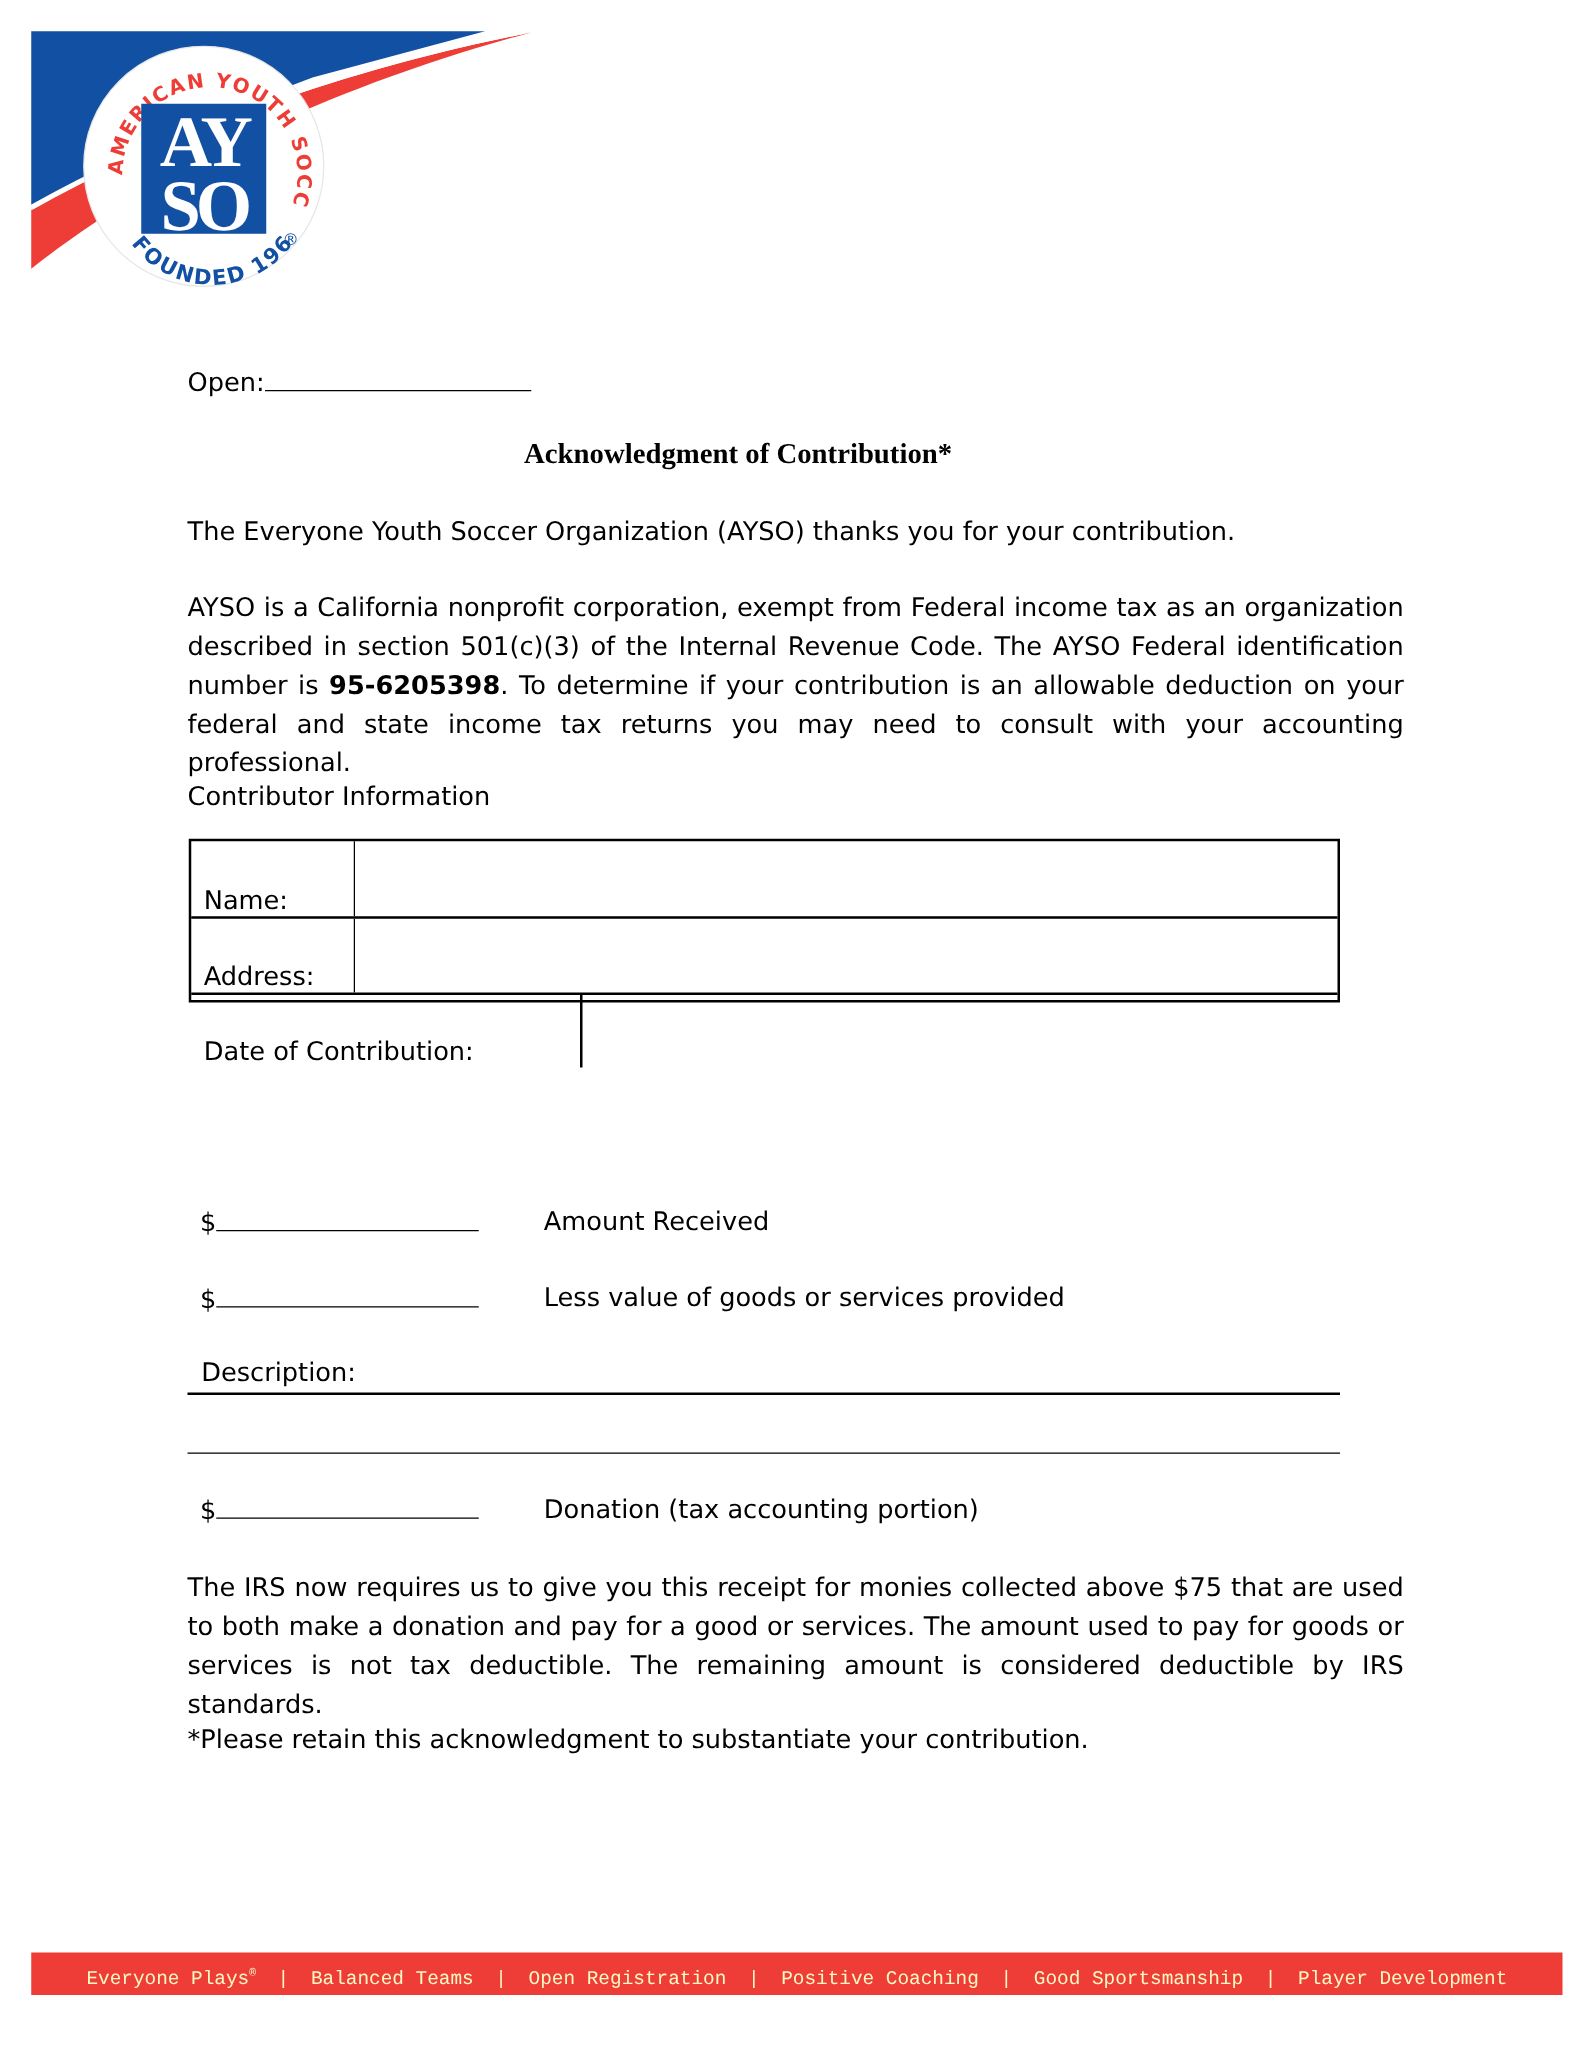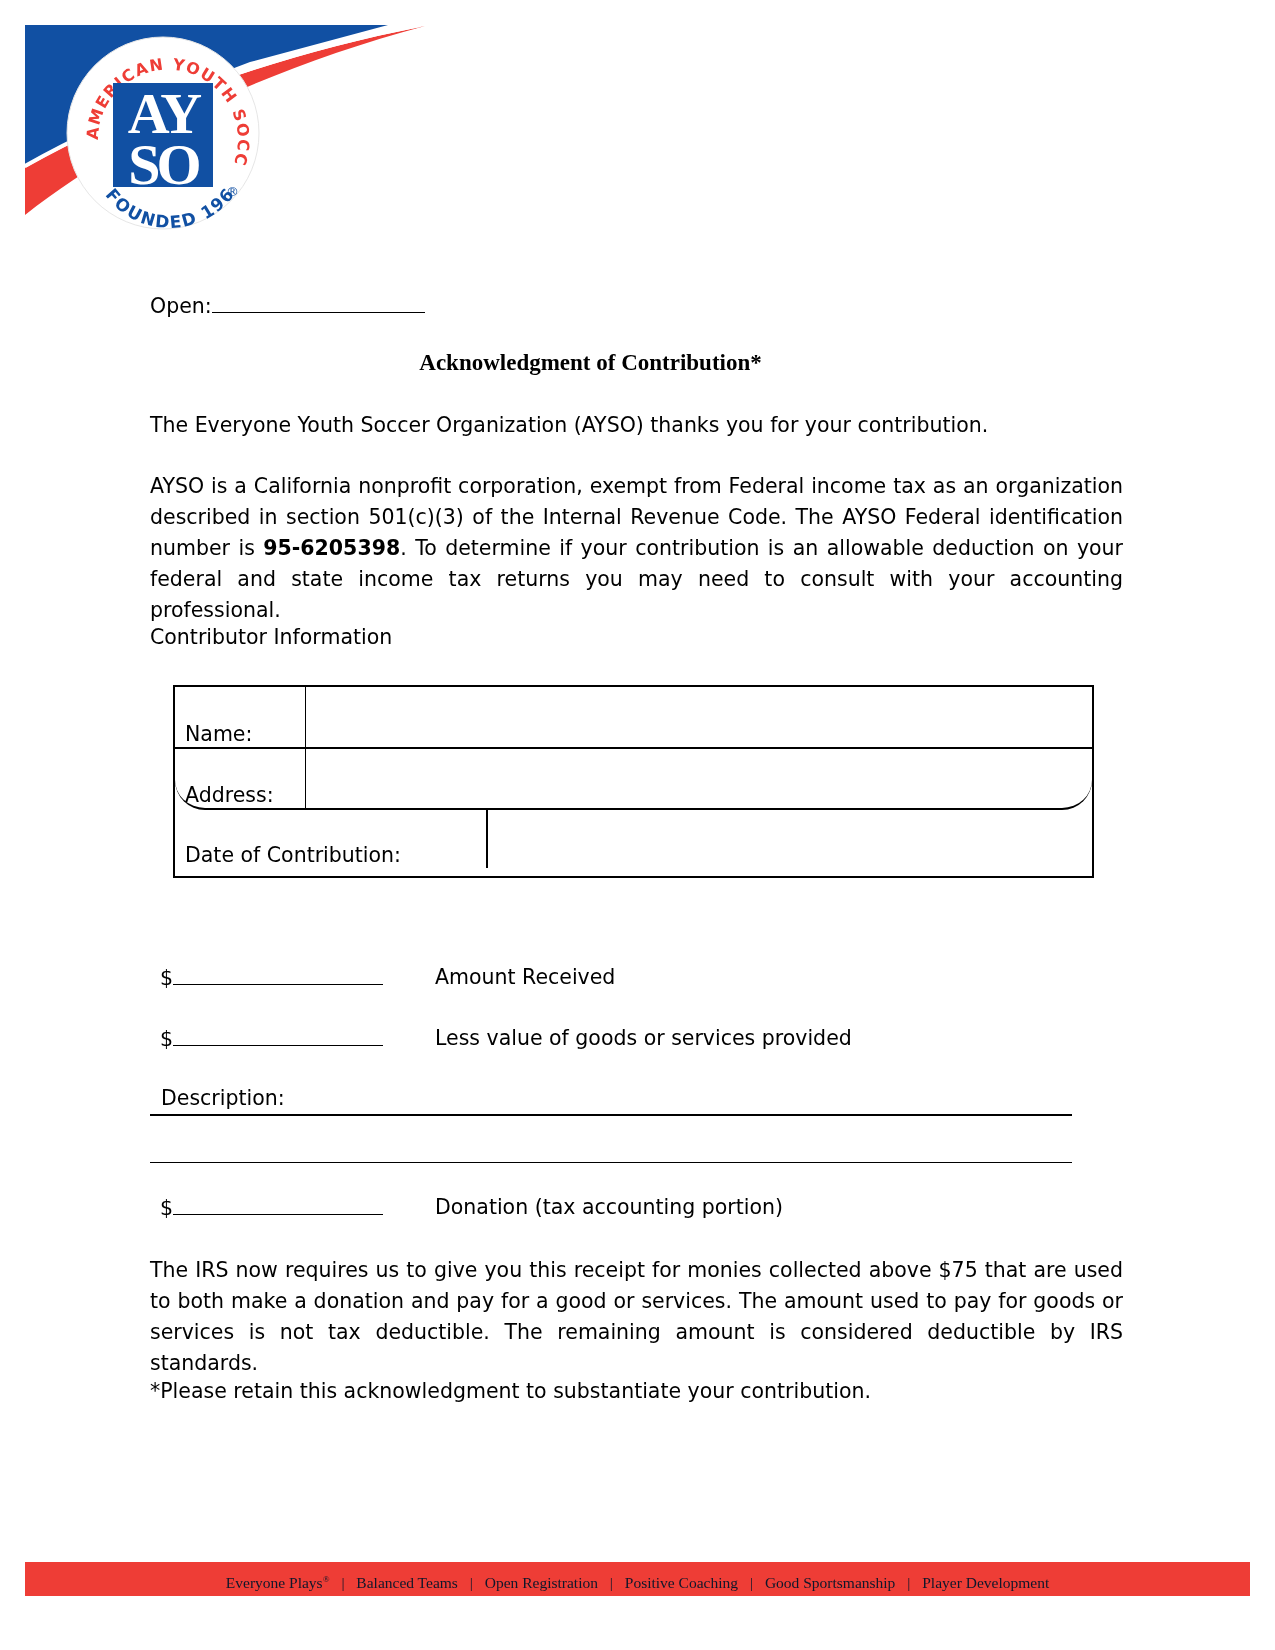--- a/index.html
+++ b/index.html
@@ -10,24 +10,24 @@
   .txt { font-size:20.5px; line-height:31px; }
   #date-line { left:150px; top:290px; }
   #date-line .blank { display:inline-block; width:213px; border-bottom:1.5px solid #000; height:22px; vertical-align:baseline; }
   #title { left:0; width:1181px; top:350px; text-align:center;
            font-family:"Liberation Serif", "DejaVu Serif", serif; font-weight:bold; font-size:23px; }
   #thanks { left:150px; top:410px; }
   #para1 { left:150px; top:471px; width:973px; text-align:justify; }
   #para1 b { font-weight:bold; }
   #contrib-label { left:150px; top:622px; }
   
-  #contrib-table { left:151px; top:685px; width:921px; height:193px; border:2.5px solid #000; box-sizing:border-box;margin-left:22px; }
+  #contrib-table { left:151px; top:671px; width:921px; height:131px; border:2.5px solid #000; box-sizing:border-box; }
   .trow { position:absolute; left:0; right:0; box-sizing:border-box; }
   .trow.r1 { top:0; height:62px; border-bottom:2.5px solid #000; }
-  .trow.r2 { top:62px; height:61px; border-bottom:2.5px solid #000;border-radius:30px; }
+  .trow.r2 { top:62px; height:61px; border-bottom:2.5px solid #000; }
   .trow.r3 { top:123px; height:58px; }
   .tlabel { position:absolute; left:10px; bottom:0px; font-size:20.5px; line-height:26px; }
   .tcell { position:absolute; top:0; bottom:0; right:0; }
   .r1 .tcell, .r2 .tcell { left:130px; border-left:1.2px solid #000; }
   .r3 .tcell { left:311px; border-left:2.5px solid #000; }
   .tcell input { width:100%; height:100%; border:0; background:transparent; box-sizing:border-box; padding:0 8px; font-size:18px; outline:none; }
   
   .amount-row { left:160px; }
   .amount-row .dollar { display:inline-block; font-size:20.5px; }
   .amount-row .blank { display:inline-block; width:210px; border-bottom:1.5px solid #000; height:22px; vertical-align:baseline; }
@@ -36,21 +36,21 @@
   #amt2 { top:1023px; } #amt2-label { top:1023px; }
   #desc-label { left:161px; top:1083px; }
   #desc-line1 { left:150px; top:1114px; width:922px; border-top:2.5px solid #000; }
   #desc-line2 { left:150px; top:1162px; width:922px; border-top:1.5px solid #000; }
   #amt3 { top:1192px; } #amt3-label { top:1192px; }
   #para2 { left:150px; top:1255px; width:973px; text-align:justify; }
   #retain { left:150px; top:1376px; }
   
   #footer-band { left:25px; top:1562px; width:1225px; height:34px; background:#ee3d36; }
   #footer-text { position:absolute; left:0; right:0; top:0; height:34px; line-height:34px; text-align:center;
-                 color:#0f172a; font-size:15.5px; font-family:Liberation Serif, serif; white-space:nowrap; }
+                 color:#fef9c3; font-size:15.5px; font-family:Liberation Mono, monospace; white-space:nowrap; }
   #footer-text .sep { margin:0 8px; }
   #footer-text sup { font-size:9px; }
 </style>
 </head>
 <body>
 
 <div id="logo" class="abs">
   <svg width="440" height="240" viewBox="0 0 440 240">
     <defs>
       <path id="ringTop" d="M 98 140 A 70 70 0 1 1 235 160"></path>

